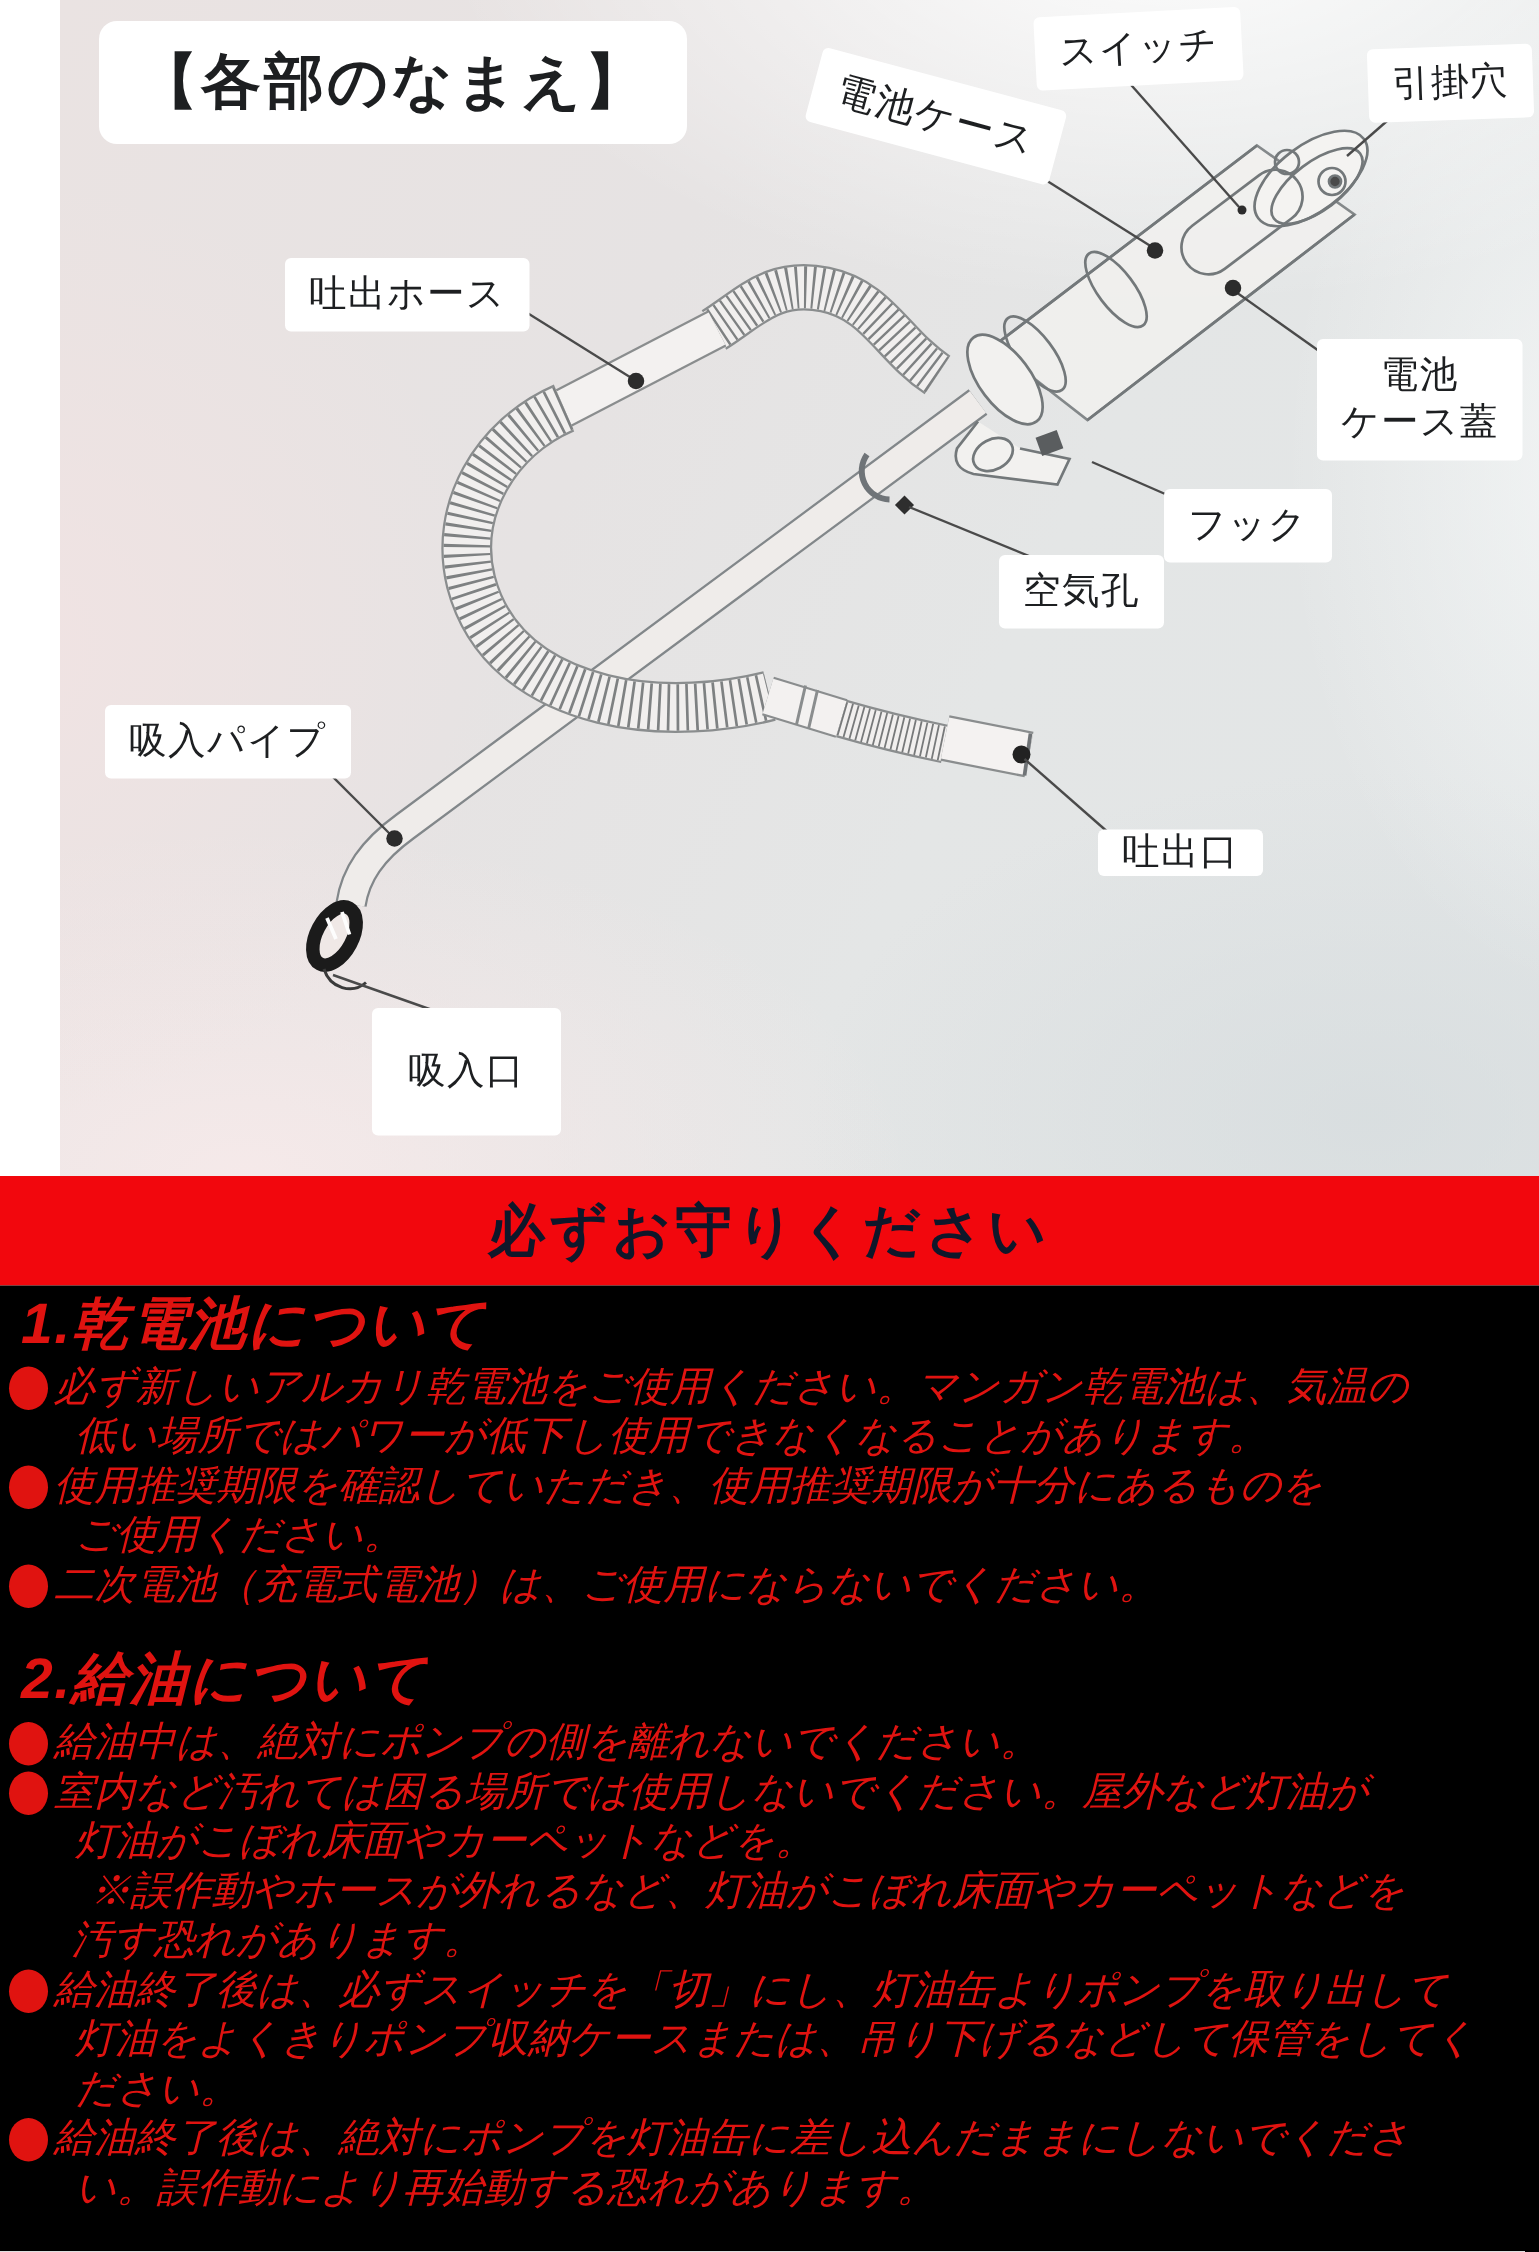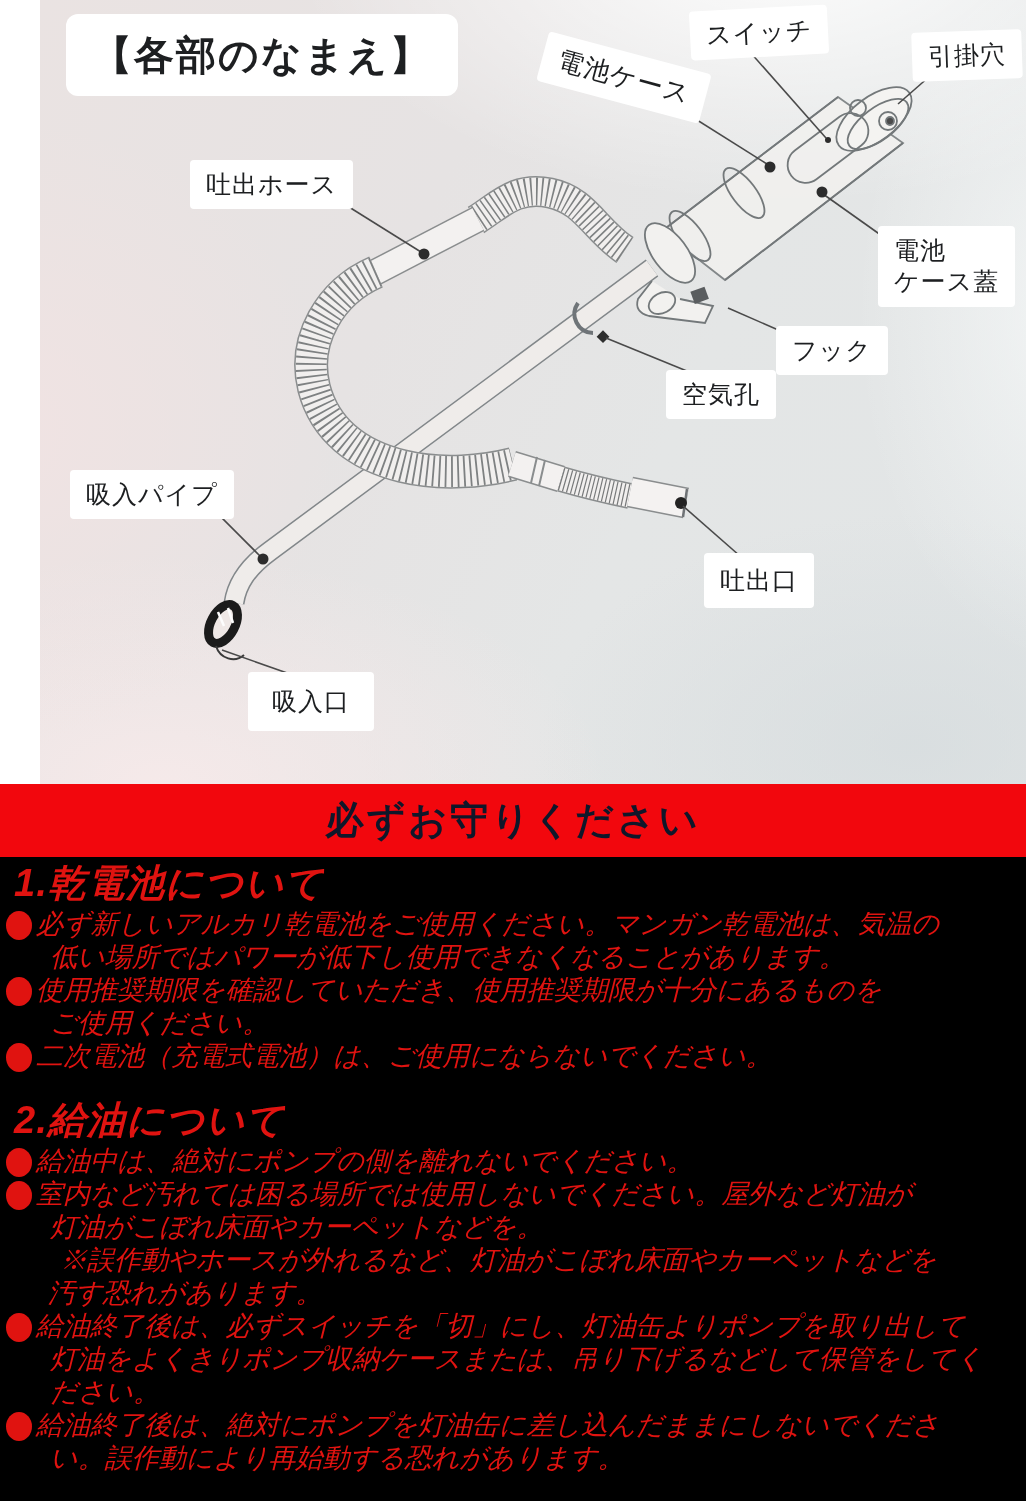--- a/index.html
+++ b/index.html
@@ -15,30 +15,30 @@
       radial-gradient(ellipse 620px 320px at 12% 100%, rgba(247,234,234,.9), rgba(247,234,234,0) 72%),
       radial-gradient(ellipse 520px 320px at 85% 95%, rgba(213,219,221,.7), rgba(213,219,221,0) 72%),
       linear-gradient(115deg,#eae3e2 0%,#e6e3e3 35%,#e4e6e6 60%,#e1e5e6 100%); margin-left: 40px;}
   #photo svg{position:absolute;left:0;top:0;}
 
   .plabel{position:absolute;background:#ffffff;color:#1d1f21;
     font-size:25px;line-height:1.25;padding:9px 16px;border-radius:4px;
     white-space:pre-line;letter-spacing:1px;}
   .plabel.title{left:26px;top:14px;font-size:40px;font-weight:bold;
     padding:16px 26px;border-radius:12px;letter-spacing:2px;}
-  .plabel.discharge-hose{left:150px;top:160px;}
+  .plabel.discharge-hose{left:150px;top:172px;}
   .plabel.switch{left:650px;top:8px;transform:rotate(-3deg);}
   .plabel.battery-case{left:500px;top:52px;transform:rotate(15deg);font-size:26px;}
   .plabel.hook-hole{left:872px;top:31px;transform:rotate(-2deg);}
-  .plabel.battery-case-lid{left:838px;top:226px;}
+  .plabel.battery-case-lid{left:838px;top:226px;text-align:center;}
   .plabel.hook{left:736px;top:326px;}
   .plabel.air-hole{left:626px;top:370px;}
   .plabel.suction-pipe{left:30px;top:470px;}
-  .plabel.discharge-port{left:664px;top:553px;padding:12px 16px;text-align:center;}
-  .plabel.suction-port{left:208px;top:672px;padding:14px 24px;}
+  .plabel.discharge-port{left:692px;top:553px;padding:0 16px;text-align:center;}
+  .plabel.suction-port{left:208px;top:672px;padding:27px 24px;}
 
   
   #banner{position:absolute;left:0;top:784px;width:1026px;height:73px;
     background:#f2070d;display:flex;align-items:center;justify-content:center;}
   #banner .btxt{color:#0f172a;font-size:38px;font-weight:bold;letter-spacing:3px;}
 
   
   #content{position:absolute;left:0;top:857px;width:1026px;height:644px;
     background:#000000;color:#e01310;padding:0;box-sizing:border-box;font-style:italic;}
   .sec-heading{font-size:38px;font-weight:bold;line-height:44px;

